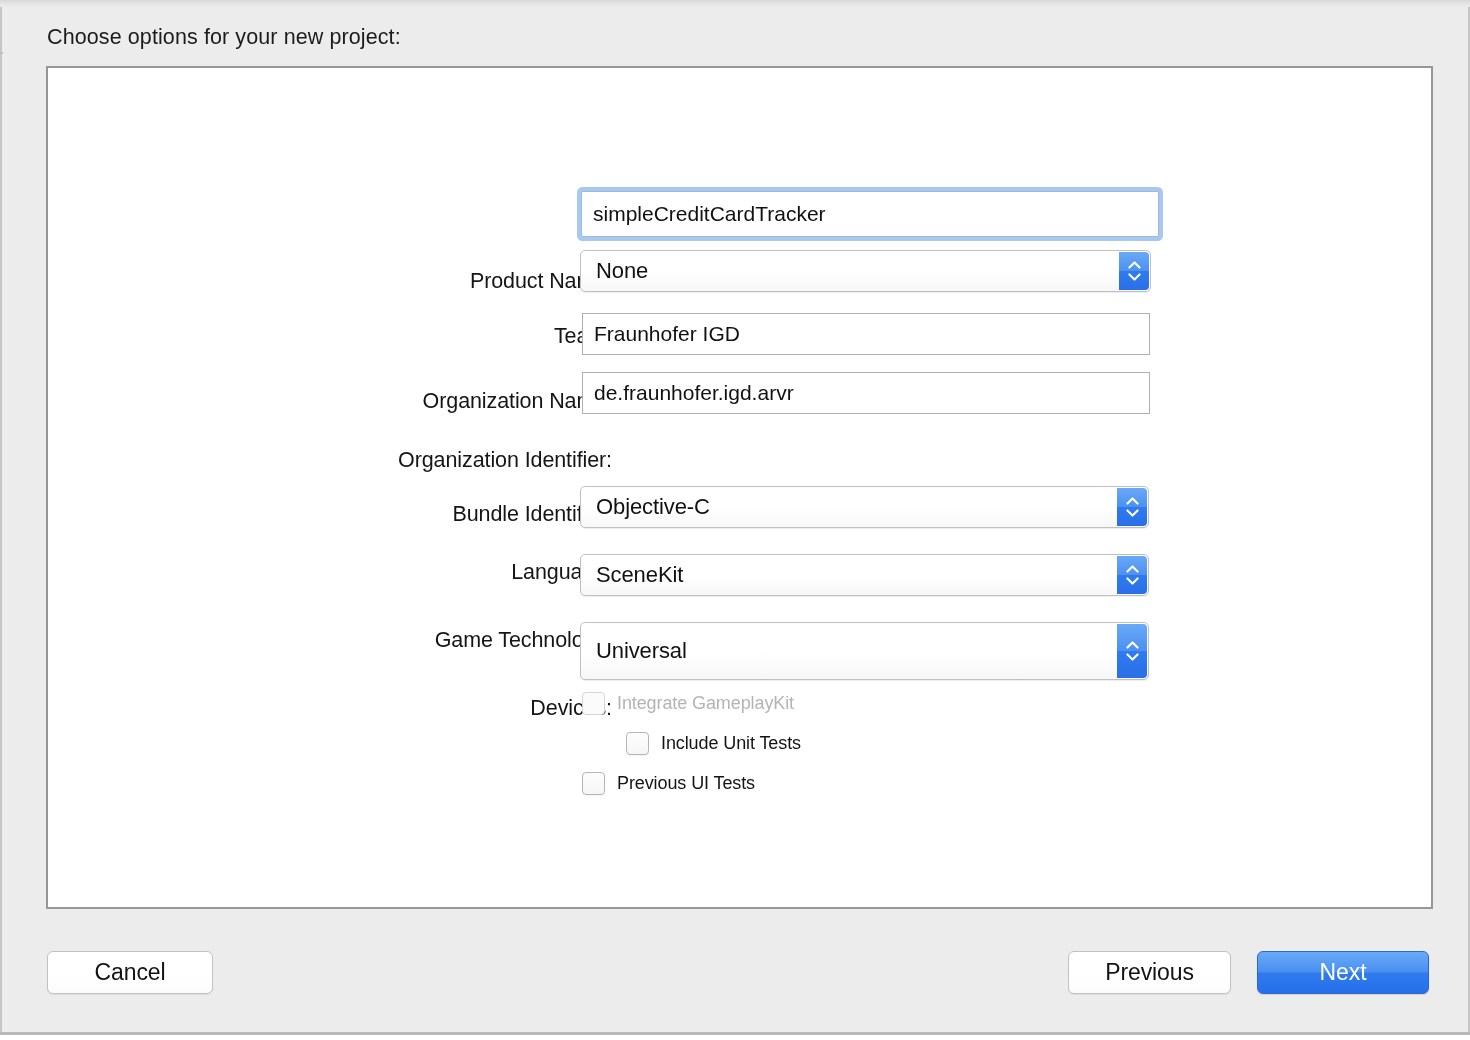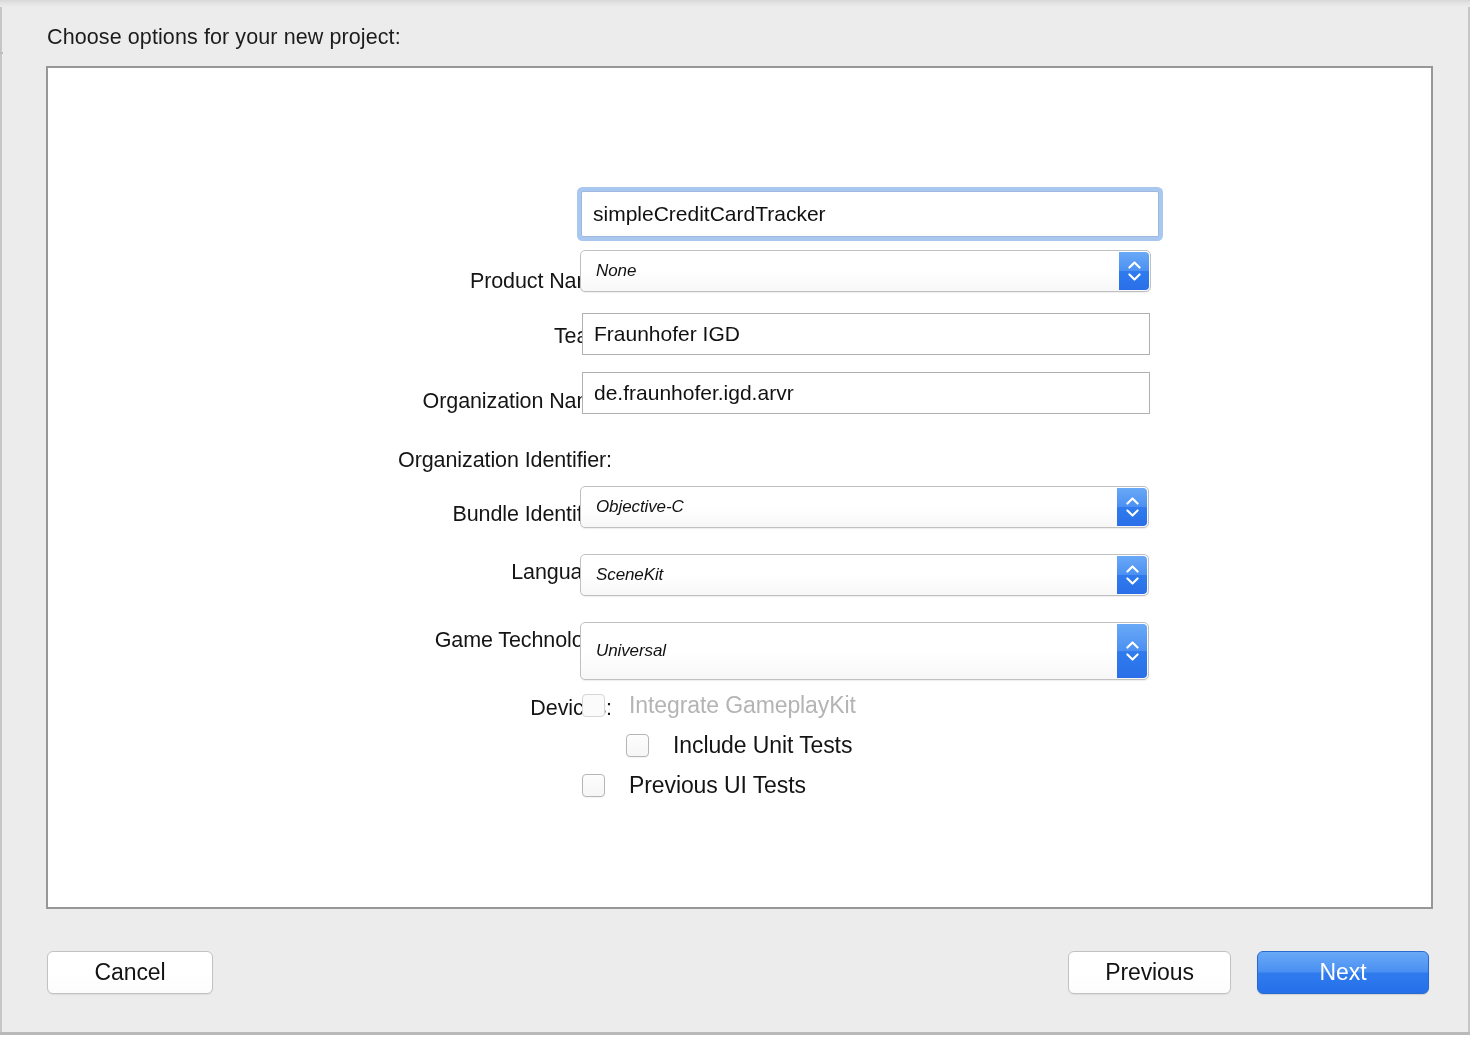--- a/index.html
+++ b/index.html
@@ -135,26 +135,25 @@
     position: absolute;
     box-sizing: border-box;
     background: linear-gradient(to bottom, #ffffff 0%, #ffffff 52%, #f7f7f7 100%);
     border: 1px solid #c0c0c0;
     border-radius: 5px;
     box-shadow: 0 1px 1px rgba(0,0,0,0.07);
     display: flex;
     align-items: center;
   }
   .popup-value {
-    font-size: 17px;
+    font-size: 22px;
     color: #111111;
     padding-left: 15px;
     white-space: nowrap;
     letter-spacing: -0.1px;
-    font-style: italic;
   }
   .stepper {
     position: absolute;
     top: 1px;
     bottom: 1px;
     width: 30px;
     border-radius: 0 4px 4px 0;
     background: linear-gradient(to bottom, #6aa9f7 0%, #4b90f2 50%, #2f7bee 51%, #2a6fe8 100%);
     display: flex;
     flex-direction: column;
@@ -192,23 +191,23 @@
     background: linear-gradient(to bottom, #fdfdfd 0%, #f6f6f6 100%);
     box-shadow: 0 1px 1px rgba(0,0,0,0.05);
     flex: 0 0 auto;
   }
   .checkbox.disabled {
     border-color: #d6d6d6;
     background: #fbfbfb;
     box-shadow: none;
   }
   .checklabel {
-    font-size: 23px;
+    font-size: 18px;
     color: #141414;
-    margin-left: 24px;
+    margin-left: 12px;
     white-space: nowrap;
     letter-spacing: -0.1px;
   }
   .checklabel.disabled { color: #b4b4b4; }
 
   
   .btn {
     position: absolute;
     box-sizing: border-box;
     border-radius: 6px;

